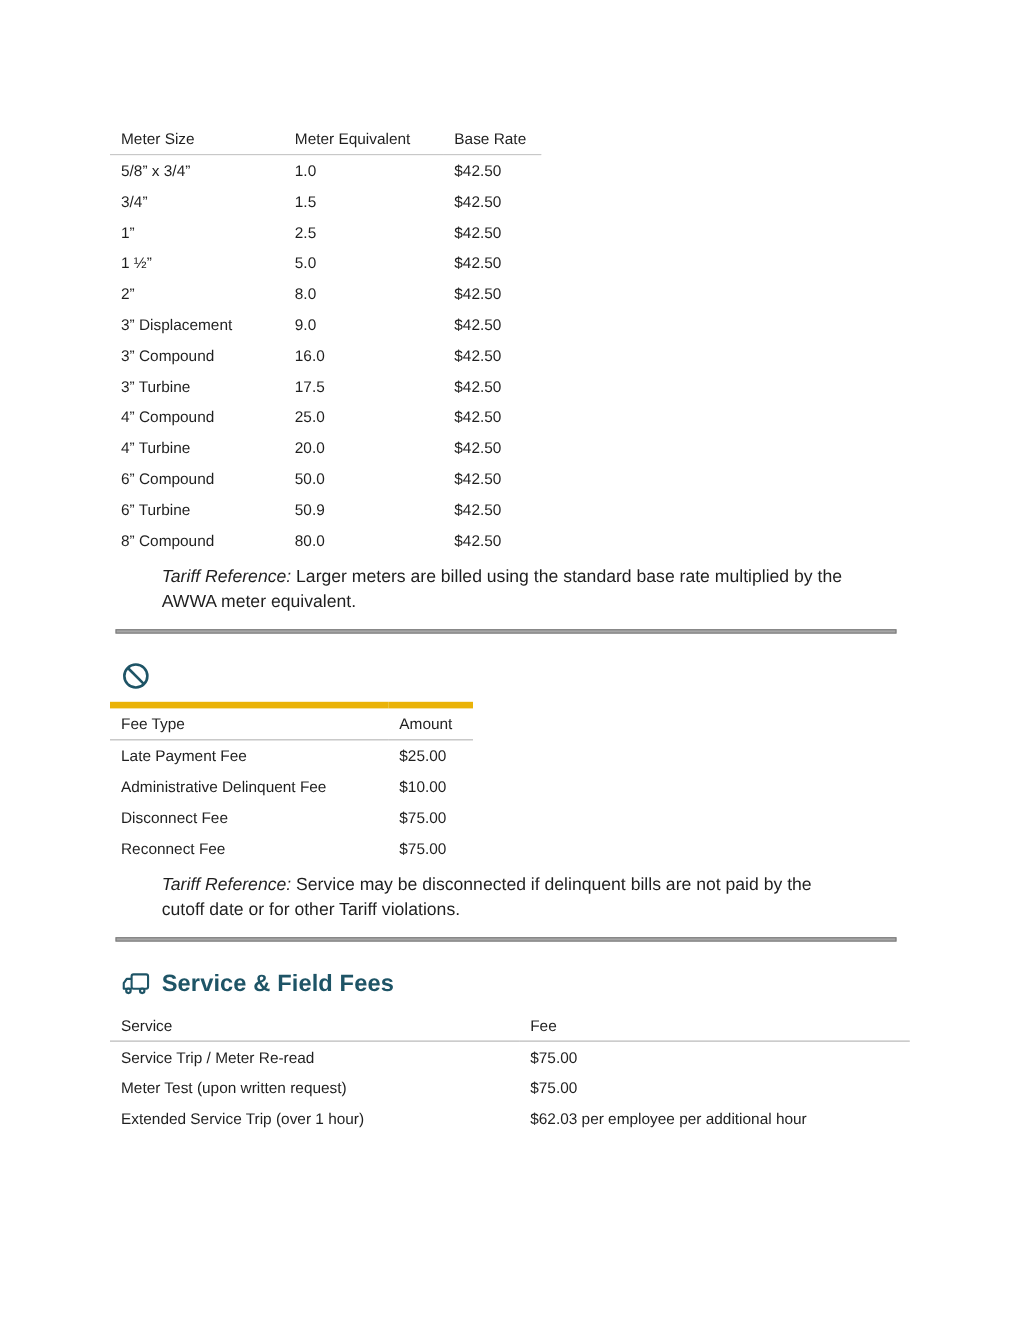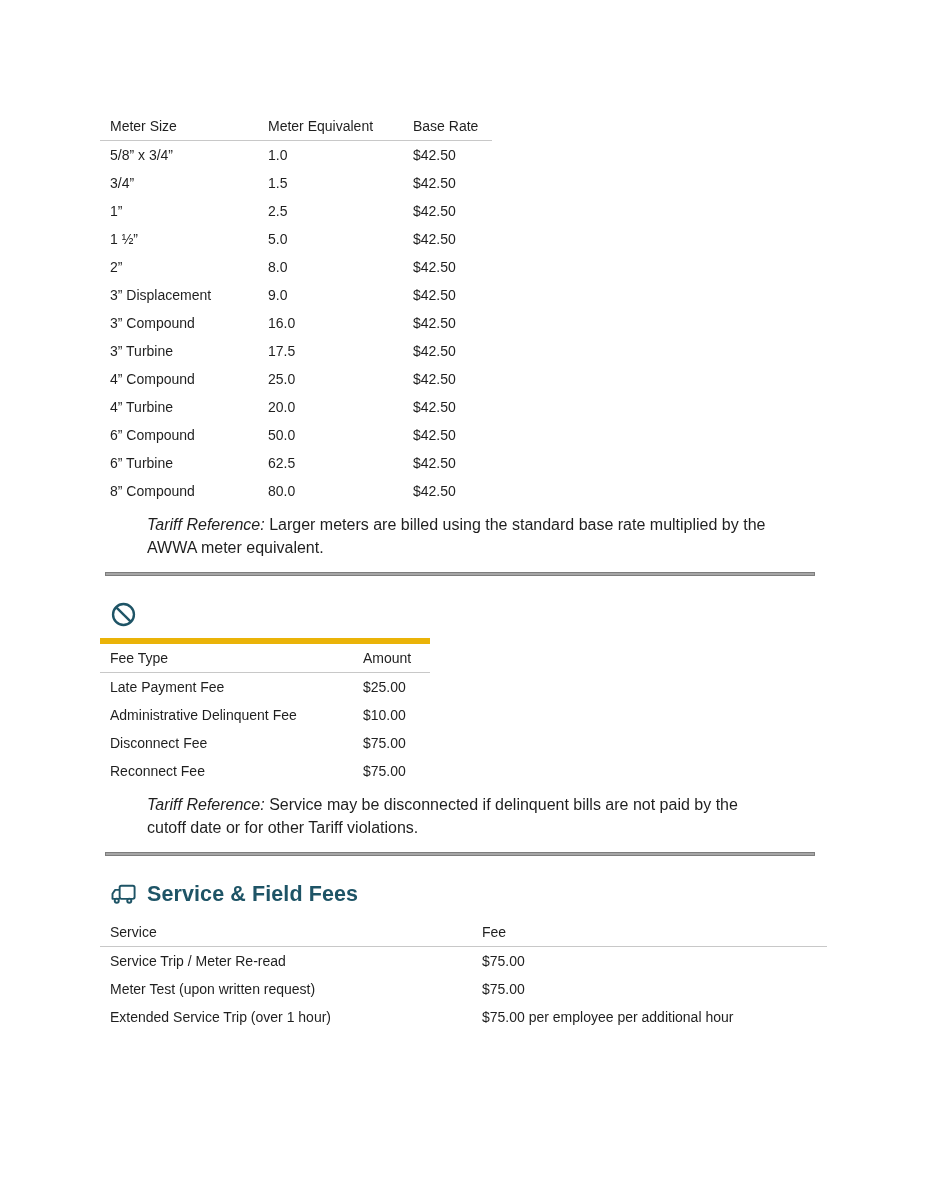--- a/index.html
+++ b/index.html
@@ -120,21 +120,21 @@
           <td>20.0</td>
           <td>$42.50</td>
         </tr>
         <tr>
           <td>6” Compound</td>
           <td>50.0</td>
           <td>$42.50</td>
         </tr>
         <tr>
           <td>6” Turbine</td>
-          <td>62.5</td>
+          <td>50.9</td>
           <td>$42.50</td>
         </tr>
         <tr>
           <td>8” Compound</td>
           <td>80.0</td>
           <td>$42.50</td>
         </tr>
       </tbody>
   </table>
 
@@ -221,18 +221,18 @@
         <tr>
           <td>Service Trip / Meter Re-read</td>
           <td>$75.00</td>
         </tr>
         <tr>
           <td>Meter Test (upon written request)</td>
           <td>$75.00</td>
         </tr>
         <tr>
           <td>Extended Service Trip (over 1 hour)</td>
-          <td>$75.00 per employee per additional hour</td>
+          <td>$62.03 per employee per additional hour</td>
         </tr>
       </tbody>
   </table>
 
 </div>
 
 </body></html>

